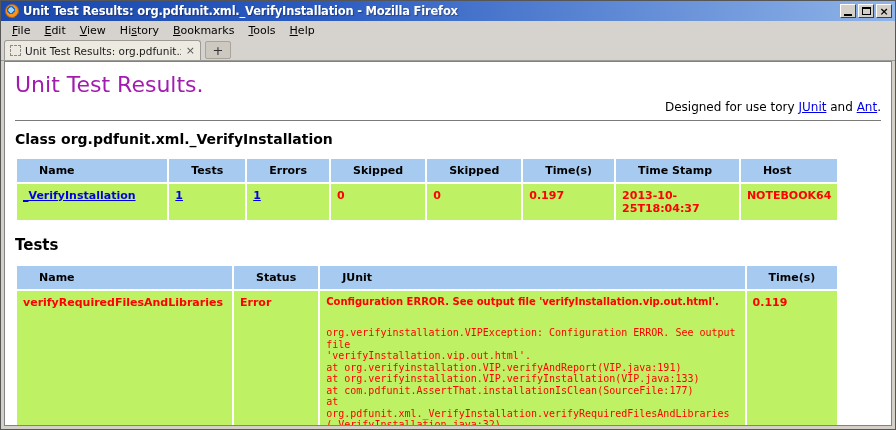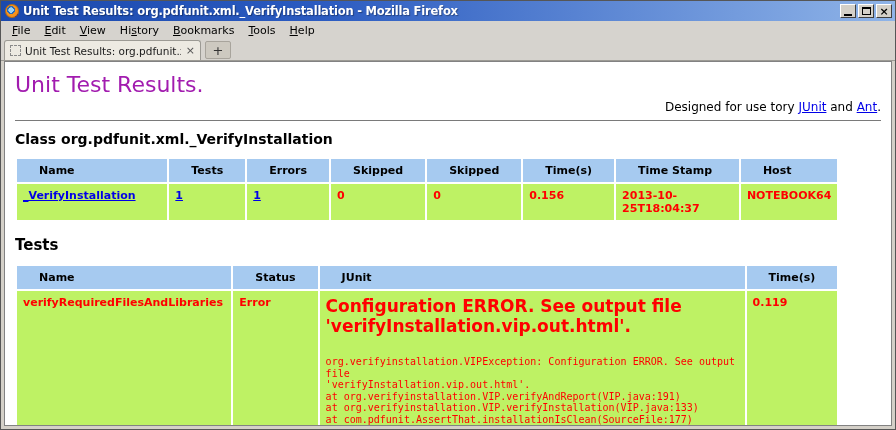--- a/index.html
+++ b/index.html
@@ -102,21 +102,21 @@
   table.report th {
     background:#a6caf0; text-align:left; font-weight:bold;
     padding:5px 22px; white-space:nowrap;
   }
   table.report td {
     background:#bef264; padding:5px 6px; vertical-align:top;
   }
   .err { color:#ff0000; font-weight:bold; }
   a.err-link { color:#0000e8; font-weight:bold; text-decoration:underline; cursor:pointer; }
 
-  .type-message { color:#ff0000; font-weight:bold; font-size:17px; }
+  .type-message { color:#ff0000; font-weight:bold; font-size:10px; }
   .type-trace {
     margin-top:20px;
     font-family:"DejaVu Sans Mono","Liberation Mono",monospace;
     font-size:10px; line-height:11.5px;
     color:#ff0000; white-space:pre-wrap; word-break:break-all;
   }
   .properties-line { text-align:right; font-size:12px; margin:7px 14px 0 0; }
 
   
   col.c-name1{width:36%;} col.c-tests{width:5.5%;} col.c-errors{width:6.3%;}
@@ -200,21 +200,21 @@
           <th>Time(s)</th>
           <th>Time Stamp</th>
           <th>Host</th>
         </tr>
         <tr>
           <td><a class="err-link">_VerifyInstallation</a></td>
           <td><a class="err-link">1</a></td>
           <td><a class="err-link">1</a></td>
           <td class="err">0</td>
           <td class="err">0</td>
-          <td class="err">0.156</td>
+          <td class="err">0.197</td>
           <td class="err">2013-10-25T18:04:37</td>
           <td class="err">NOTEBOOK64</td>
         </tr>
       </tbody>
         </table>
 
       <h2 class="section section-tests">Tests</h2>
 
       <table class="report">
         <colgroup>

